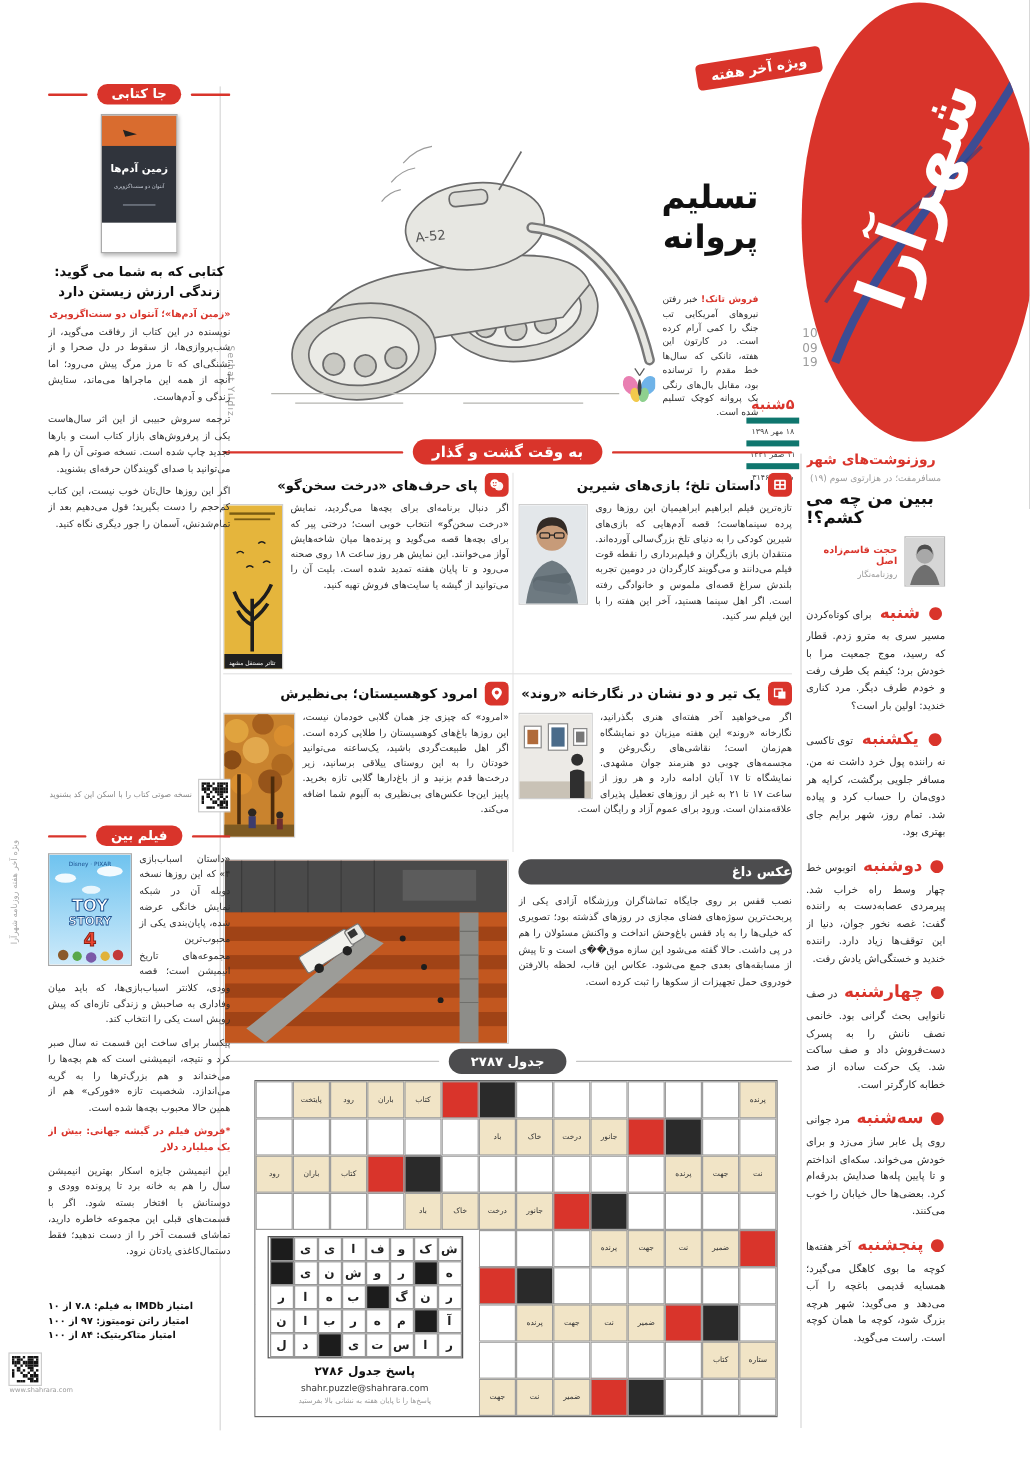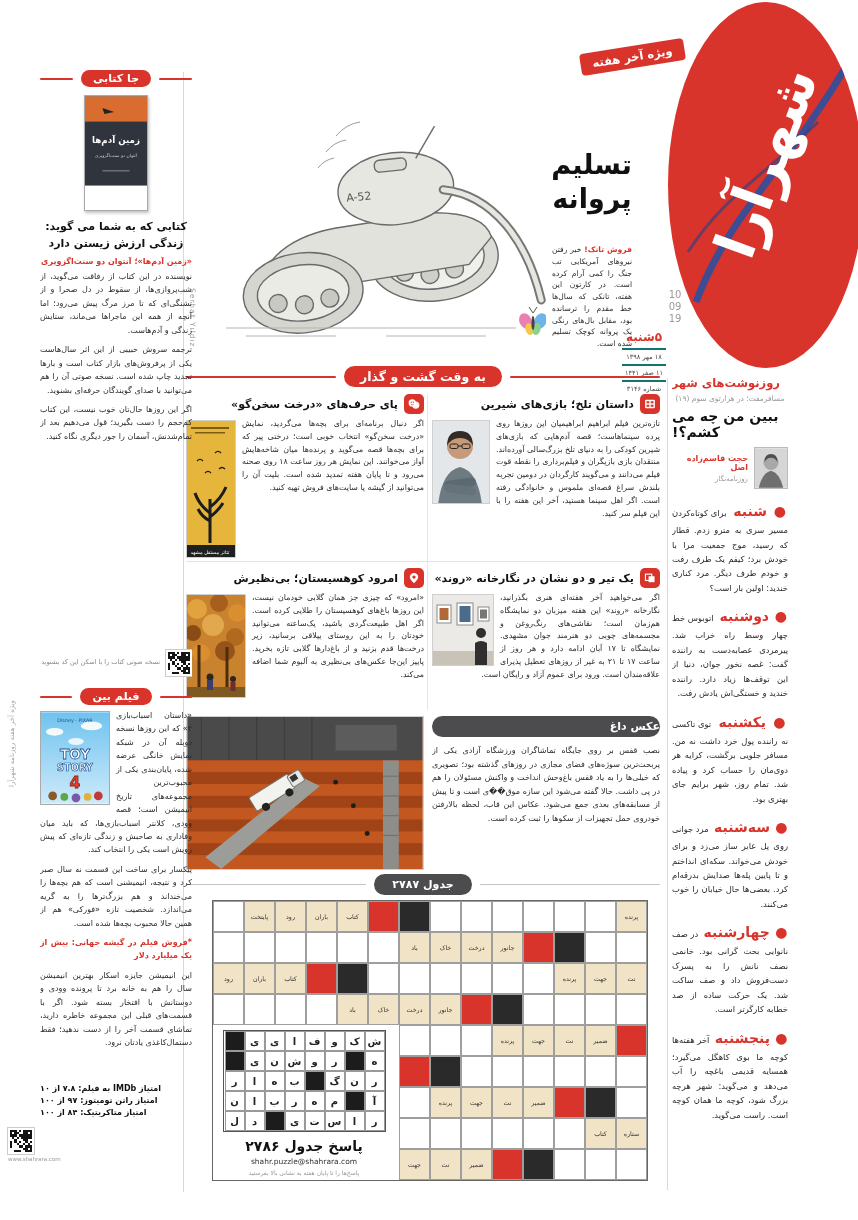--- a/index.html
+++ b/index.html
@@ -11,25 +11,25 @@
   .red{color:#d9342b}
   .bold{font-weight:bold}
   .justify{text-align:justify}
   .rule-v{width:1px;background:#d8d8d8}
   .rule-h{height:1px;background:#e3e3e3}
 
   
   .logo-blob{left:668px;top:2px;width:196px;height:366px;background:#d9342b;border-radius:50%;overflow:hidden}
   .logo-text{position:absolute;top:128px;left:-38px;width:272px;text-align:center;font-size:56px;font-weight:bold;color:#fff;letter-spacing:-3px;transform:rotate(-70deg)}
   .swoosh{position:absolute;left:0;top:0;width:196px;height:366px}
-  .latin-date{left:664px;top:288px;width:22px;text-align:center;color:#9b9b9b;font-size:10px}
+  .latin-date{left:664px;top:272px;width:22px;text-align:center;color:#9b9b9b;font-size:10px}
   .latin-date p{margin:1px 0}
   .date-block{left:622px;top:330px;width:44px;text-align:center}
   .weekday{color:#d9342b;font-weight:bold;font-size:12px;margin-bottom:4px}
-  .dline{font-size:6.6px;color:#444;margin:3px 0;border-top:2px solid #0f766e;padding-top:3px}
+  .dline{font-size:6.6px;color:#444;margin:3px 0;border-top:5px solid #0f766e;padding-top:3px}
 
   
   .badge{left:580px;top:46px;background:#d9342b;color:#fff;font-weight:bold;font-size:11.5px;padding:4px 12px;border-radius:4px;transform:rotate(-9deg)}
   .lead-title{left:552px;top:148px;width:80px;font-size:27px;line-height:1.25;font-weight:bold;color:#111;text-align:center}
   .lead-body{left:552px;top:244px;width:80px;height:116px;overflow:hidden;font-size:7.6px;line-height:1.55;color:#2c2c2c}
   .tank{left:186px;top:80px;width:360px;height:276px}
   .artist-credit{left:188px;top:288px;writing-mode:vertical-rl;font-size:7.5px;color:#9b9b9b;letter-spacing:1px}
 
   
   .h-rule{display:flex;align-items:center;gap:8px}
@@ -56,21 +56,21 @@
   .cw{display:grid;grid-template-columns:repeat(14,31px);grid-auto-rows:31px;direction:rtl;border:1.5px solid #666;background:#fff}
   .cw-cell{border:0.5px solid #9e9e9e;background:#fff;font-size:6.3px;line-height:1.15;display:flex;align-items:center;justify-content:center;text-align:center;padding:1px;color:#333;overflow:hidden}
   .cw-cell.clue{background:#f1e4c6}
   .cw-cell.redcell{background:#d9342b}
   .cw-cell.dark{background:#2a2a2a}
   .cw-cell.hole{border:none;background:#fff}
   .ans{display:grid;grid-template-columns:repeat(8,20px);grid-auto-rows:20px;direction:rtl;border:1.5px solid #555;width:163px;margin:2px auto 0}
   .ans-cell{border:0.5px solid #999;display:flex;align-items:center;justify-content:center;font-size:10px;font-weight:bold;color:#222;background:#fff}
   .ans-cell.blk{background:#1c1c1c}
   .answer-box{left:214px;top:1028px;width:180px;height:150px;background:#fff;text-align:center}
-  .answer-label{font-size:14px;font-weight:bold;margin-top:6px;color:#111}
+  .answer-label{font-size:10px;font-weight:bold;margin-top:6px;color:#111}
   .cw-email{font-size:7.5px;color:#333;margin-top:3px}
   .cw-note{font-size:6px;color:#999;margin-top:3px}
 
   
   .city{left:672px;top:376px;width:116px;height:814px;overflow:hidden}
   .series{font-size:7.5px;color:#999;text-align:center;margin:4px 0}
   .city-headline{font-size:14px;font-weight:bold;color:#111;text-align:left;margin:5px 0 7px}
   .author{display:flex;align-items:center;gap:6px;margin:0 0 10px;justify-content:flex-start}
   .portrait{width:34px;height:42px;border:1px solid #bbb;flex:0 0 auto}
   .author-name{font-size:8px;font-weight:bold;color:#d9342b}
@@ -545,24 +545,24 @@
             <path d="M4 42 Q8 26 17 24 Q26 26 30 42 Z" fill="#6f6f6f"></path>
           </svg>
       </span>
       <span>
         <div class="author-name">حجت قاسم‌زاده اصل</div>
         <div class="author-role">روزنامه‌نگار</div>
       </span>
     </div>
     <div>
         <p class="entry"><span class="day">● شنبه </span>برای کوتاه‌کردن مسیر سری به مترو زدم. قطار که رسید، موج جمعیت مرا با خودش برد؛ کیفم یک طرف رفت و خودم طرف دیگر. مرد کناری خندید: اولین بار است؟</p>
+        <p class="entry"><span class="day">● یکشنبه </span>توی تاکسی نه راننده پول خرد داشت نه من. مسافر جلویی برگشت، کرایه هر دوی‌مان را حساب کرد و پیاده شد. تمام روز، شهر برایم جای بهتری بود.</p>
         <p class="entry"><span class="day">● دوشنبه </span>اتوبوس خط چهار وسط راه خراب شد. پیرمردی عصابه‌دست به راننده گفت: غصه نخور جوان، دنیا از این توقف‌ها زیاد دارد. راننده خندید و خستگی‌اش یادش رفت.</p>
-        <p class="entry"><span class="day">● یکشنبه </span>توی تاکسی نه راننده پول خرد داشت نه من. مسافر جلویی برگشت، کرایه هر دوی‌مان را حساب کرد و پیاده شد. تمام روز، شهر برایم جای بهتری بود.</p>
+        <p class="entry"><span class="day">● چهارشنبه </span>در صف نانوایی بحث گرانی بود. خانمی نصف نانش را به پسرک دست‌فروش داد و صف ساکت شد. یک حرکت ساده از صد خطابه کارگرتر است.</p>
         <p class="entry"><span class="day">● سه‌شنبه </span>مرد جوانی روی پل عابر ساز می‌زد و برای خودش می‌خواند. سکه‌ای انداختم و تا پایین پله‌ها صدایش بدرقه‌ام کرد. بعضی‌ها حال خیابان را خوب می‌کنند.</p>
-        <p class="entry"><span class="day">● چهارشنبه </span>در صف نانوایی بحث گرانی بود. خانمی نصف نانش را به پسرک دست‌فروش داد و صف ساکت شد. یک حرکت ساده از صد خطابه کارگرتر است.</p>
         <p class="entry"><span class="day">● پنجشنبه </span>آخر هفته‌ها کوچه ما بوی کاهگل می‌گیرد؛ همسایه قدیمی باغچه را آب می‌دهد و می‌گوید: شهر هرچه بزرگ شود، کوچه ما همان کوچه است. راست می‌گوید.</p>
       </div>
   </div>
 
   <div class="abs leftcol">
     <div class="h-rule">
       <span class="red-pill">جا کتابی</span>
     </div>
     <div class="cover">
       <svg viewBox="0 0 64 92" width="62" height="90">

